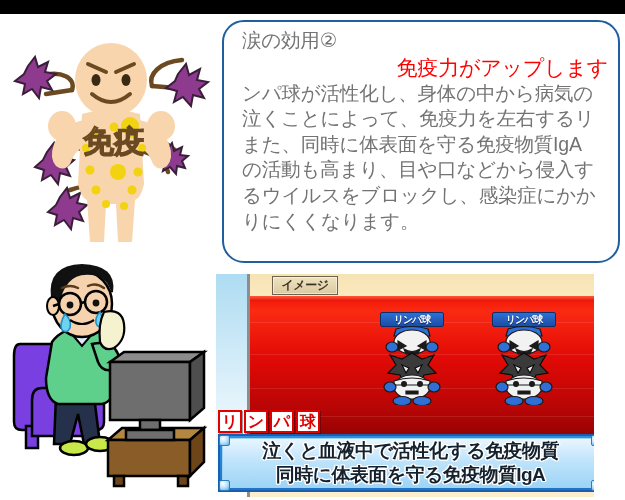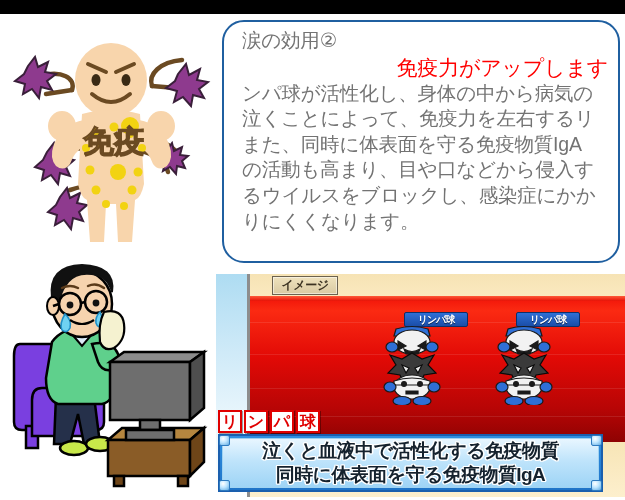--- a/index.html
+++ b/index.html
@@ -26,21 +26,21 @@
   .illu1{position:absolute;left:10px;top:22px;width:205px;height:230px;}
   .illu1 svg{display:block;}
 
   
   .illu2{position:absolute;left:8px;top:258px;width:210px;height:240px;}
   .illu2 svg{display:block;}
 
   
   .panel{
     position:absolute;left:216px;top:274px;width:378px;height:223px;
-    overflow:hidden;background:#ffffff;padding-left:32px;
+    overflow:hidden;background:#ffffff;
   }
   
   .panel-leftcol{
     position:absolute;left:0;top:0;width:34px;height:223px;
     background:linear-gradient(180deg,#aedcf2 0%,#cfeaf8 35%,#f0f9fd 72%,#ffffff 100%);
   }
   .panel-leftcol:after{
     content:"";position:absolute;right:0;top:0;width:3px;height:223px;background:#8d8d8d;
   }
   
@@ -80,21 +80,20 @@
   .mascot{position:absolute;width:72px;height:94px;}
   .m1{left:160px;top:38px;}
   .m2{left:272px;top:38px;}
   .m-label{
     position:absolute;left:4px;top:0;width:64px;height:15px;
     background:linear-gradient(180deg,#2f6fd6 0%,#1a4ea8 100%);
     border:1px solid #0d2f6b;border-radius:2px;box-sizing:border-box;
     color:#ffffff;font-size:10px;font-weight:bold;letter-spacing:-1px;
     display:flex;align-items:center;justify-content:center;
     text-shadow:0 1px 0 #062050;
-    margin-left:24px;
   }
   .mascot svg{position:absolute;left:0;top:13px;}
 
   
   .chiprow{position:absolute;left:2px;top:136px;display:flex;gap:2px;z-index:6;}
   .chip{
     width:24px;height:23px;background:#ffffff;border:2px solid #e00000;box-sizing:border-box;
     color:#e00000;font-size:16px;font-weight:bold;
     display:flex;align-items:center;justify-content:center;line-height:1;
     box-shadow:1px 1px 0 rgba(0,0,0,.35);

